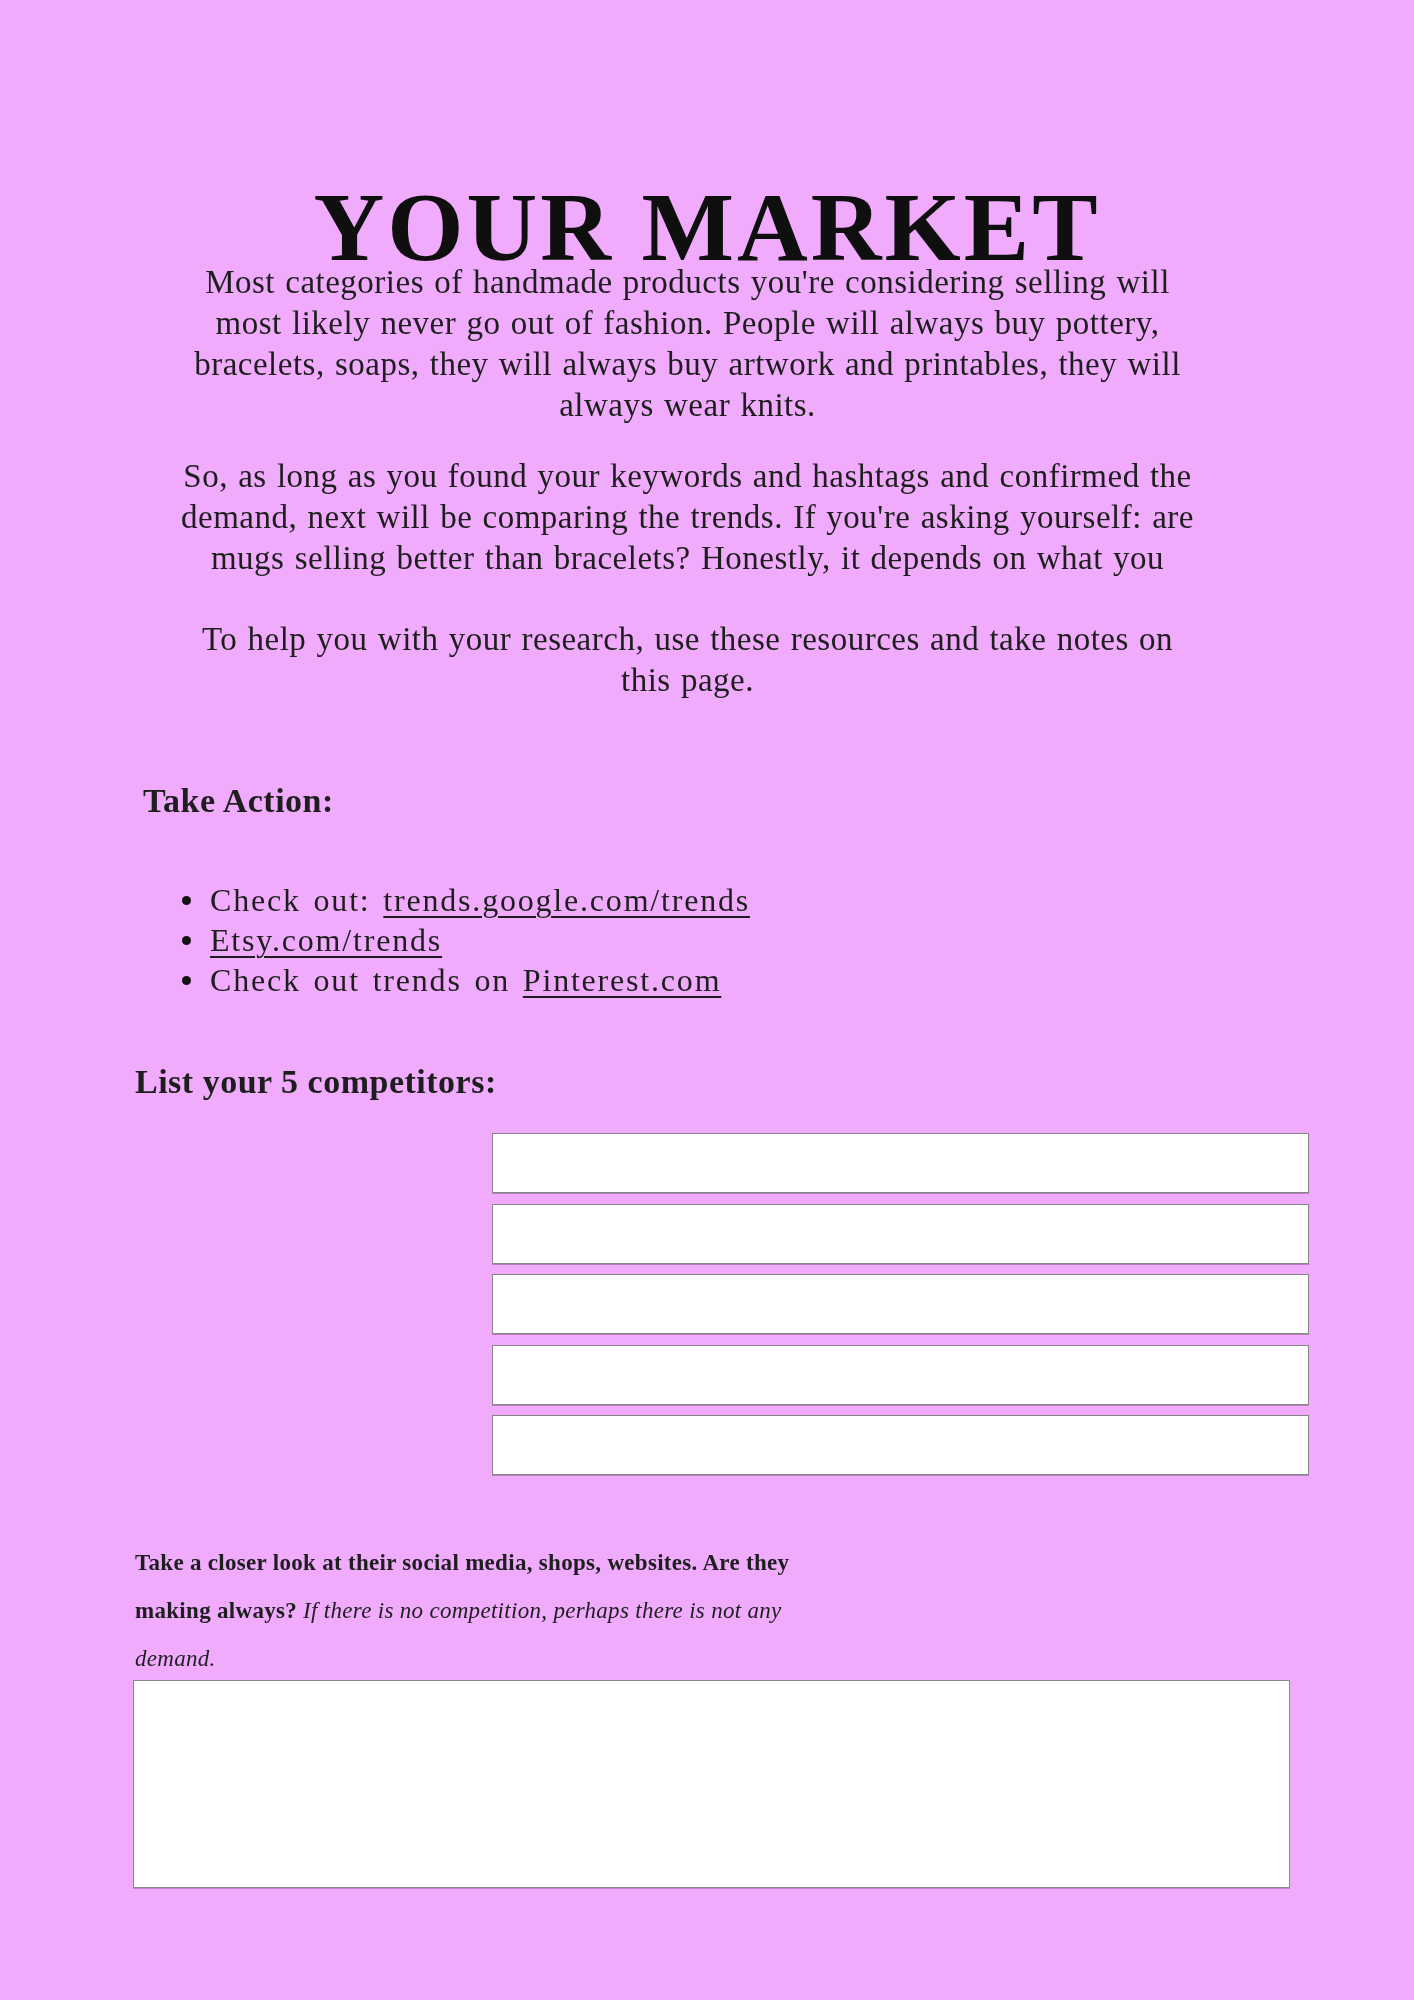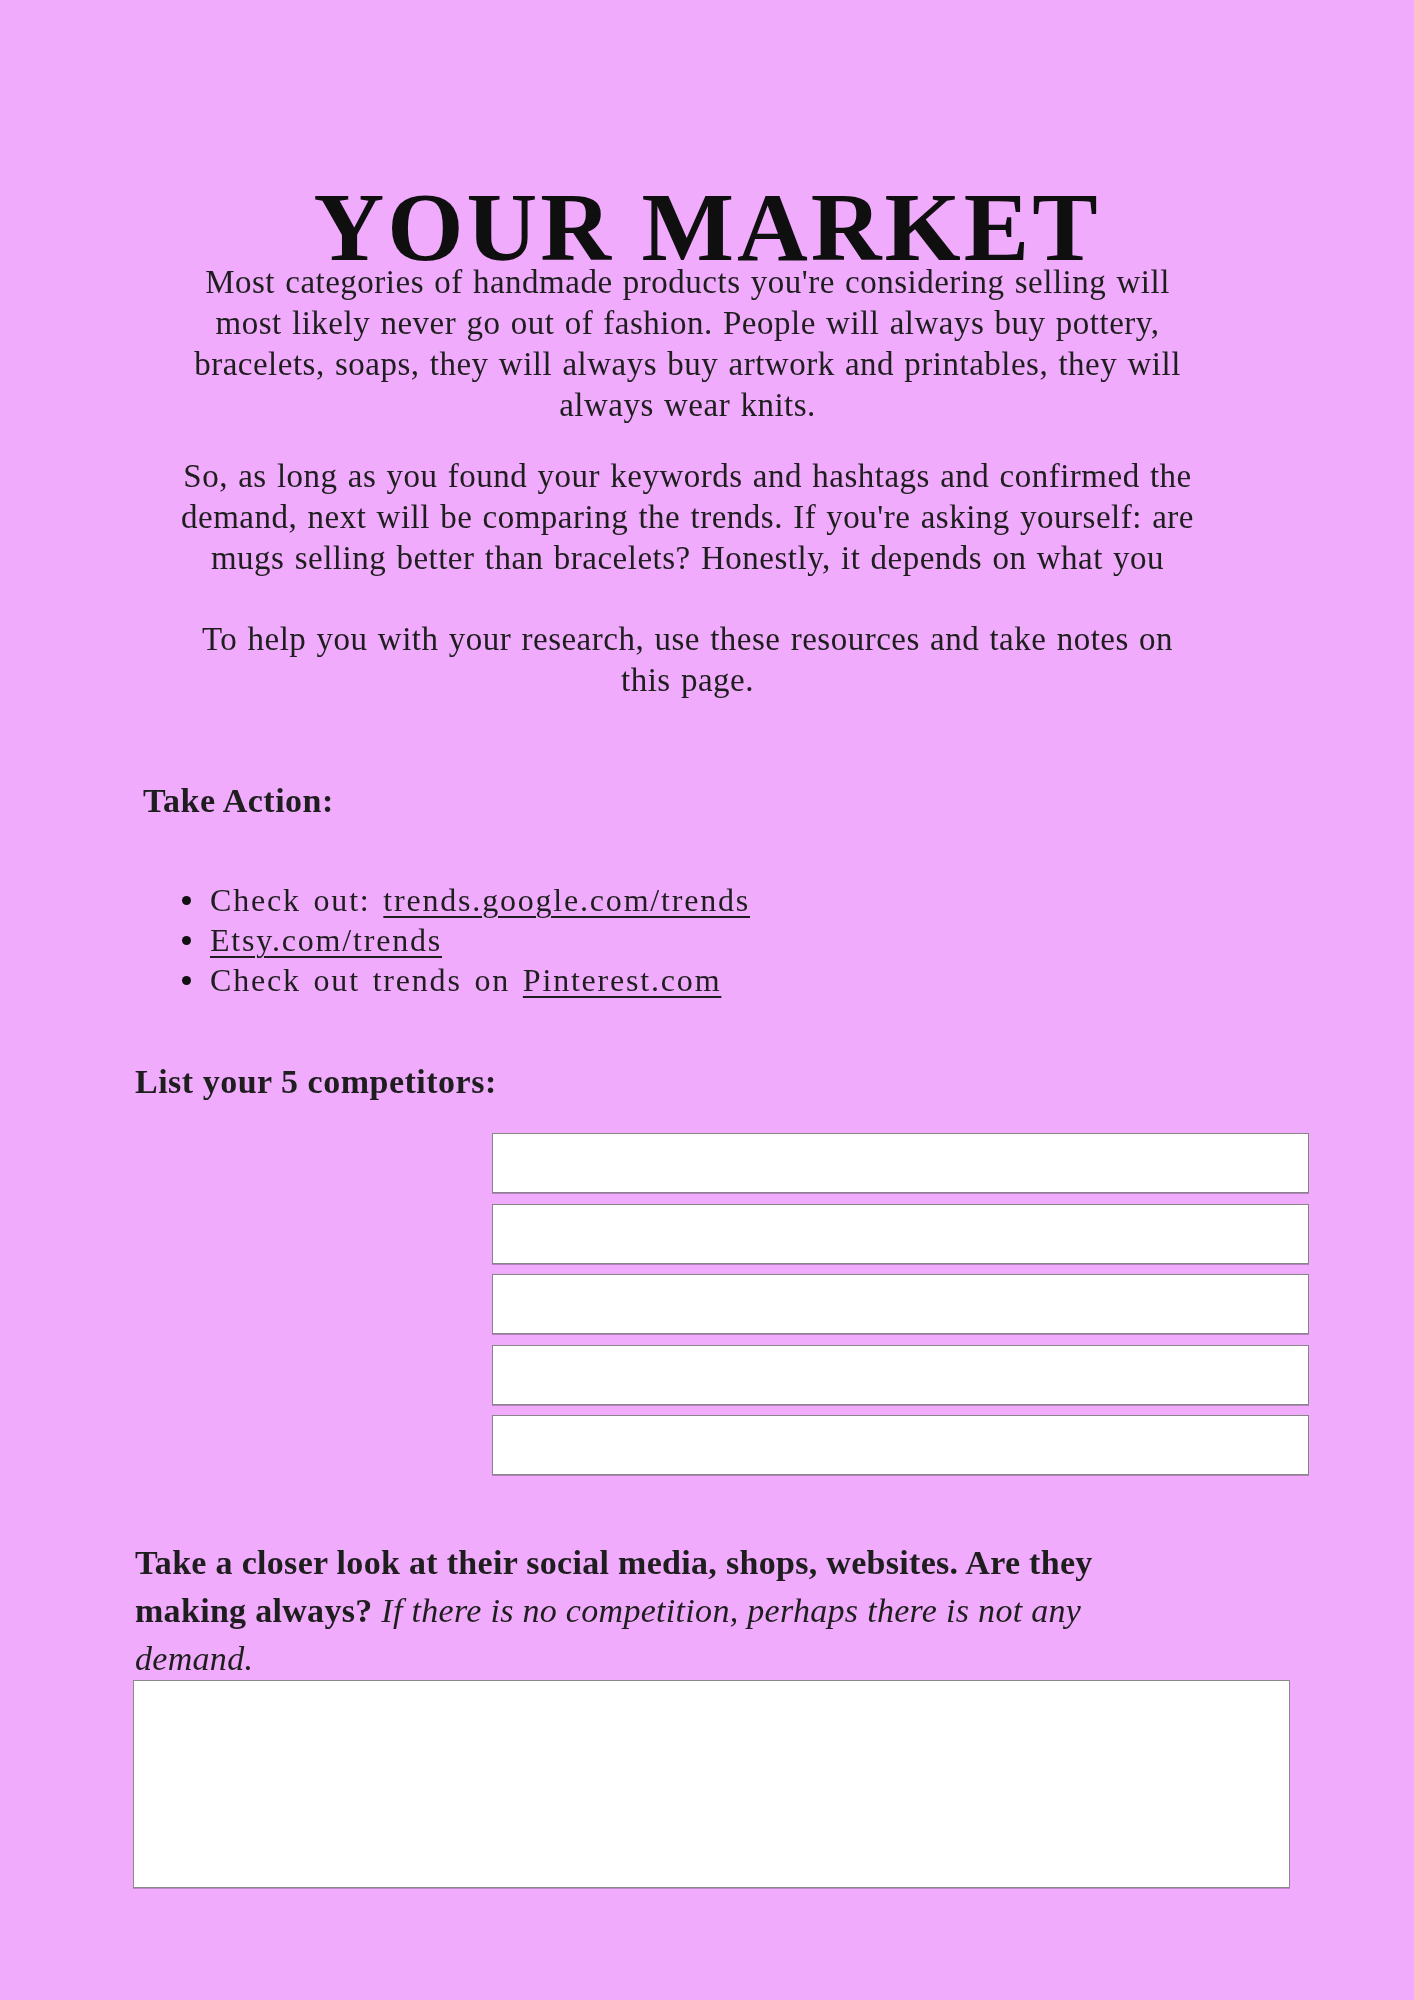--- a/index.html
+++ b/index.html
@@ -66,21 +66,21 @@
     width:787px;height:58px;
     border:1px solid #868686;
     background:#fff;
     font-family:"Liberation Serif","DejaVu Serif",serif;
     font-size:30px;padding:0 14px;
     outline:none;border-radius:0;
     box-shadow:0 1px 0 rgba(0,0,0,0.25);
   }
   .closer-look{
     position:absolute;top:1539px;left:135px;width:1180px;
-    font-size:34px;line-height:48px;
+    font-size:23px;line-height:48px;
     letter-spacing:0.3px;
   }
   .closer-look .line{white-space:nowrap;}
   .closer-look .b{font-weight:bold;}
   .closer-look .i{font-style:italic;}
   .notes-box{
     position:absolute;top:1680px;left:133px;
     width:1157px;height:208px;
     box-sizing:border-box;
     border:1px solid #8a8a8a;

